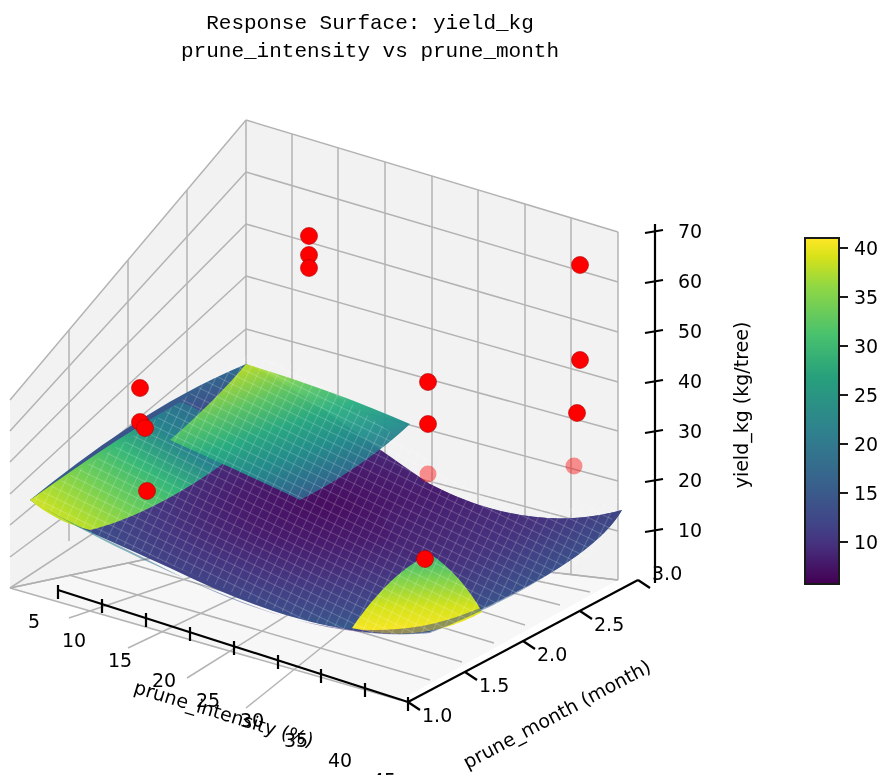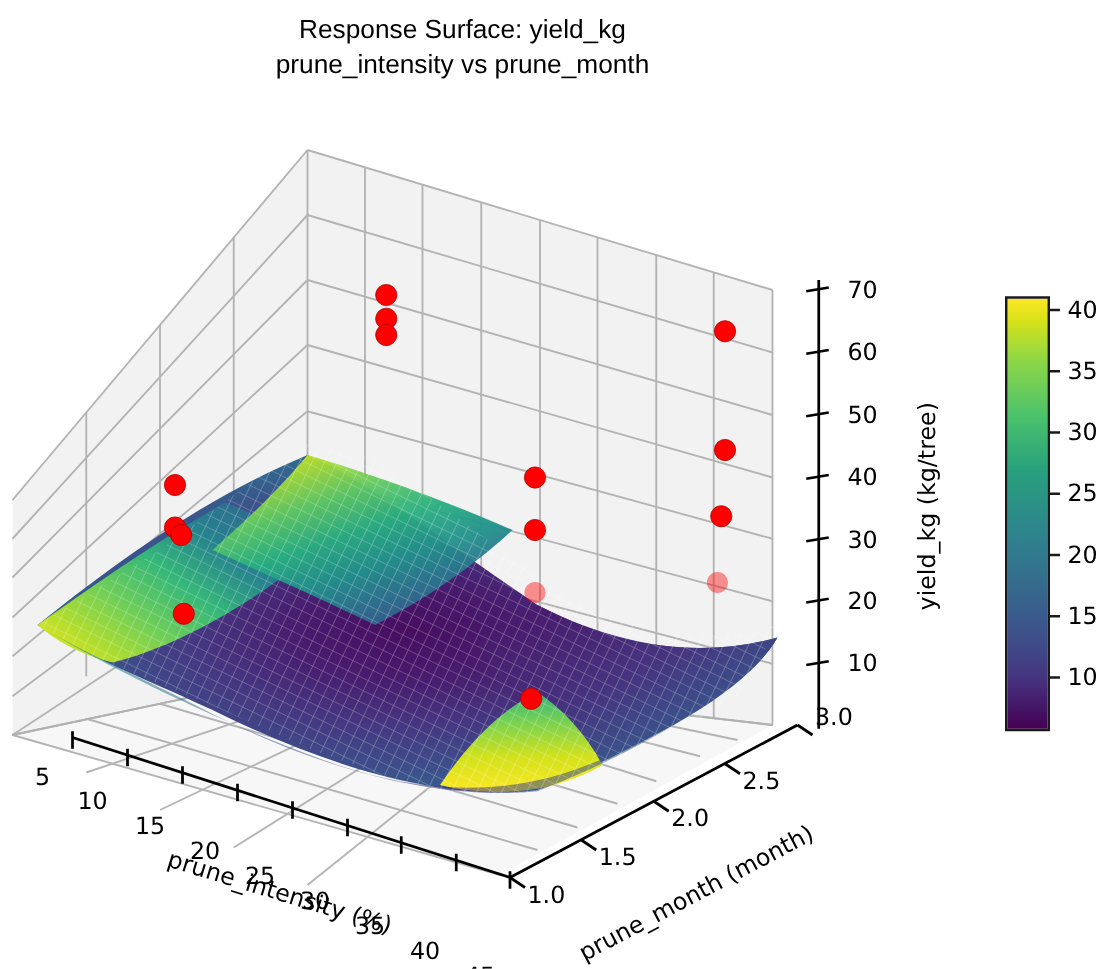--- a/index.html
+++ b/index.html
@@ -24,21 +24,21 @@
   #title {
     position: absolute;
     left: 0;
     top: 10px;
     width: 740px;
     text-align: center;
     font-size: 21px;
     color: #000000;
     line-height: 1.35;
     white-space: pre-line;
-    font-family: Liberation Sans, sans-serif;
+    font-family: Liberation Mono, monospace;
   }
   .axes3d {
     position: absolute;
     left: 0;
     top: 80px;
     width: 740px;
     height: 695px;
   }
   svg.plot-svg {
     position: absolute;

